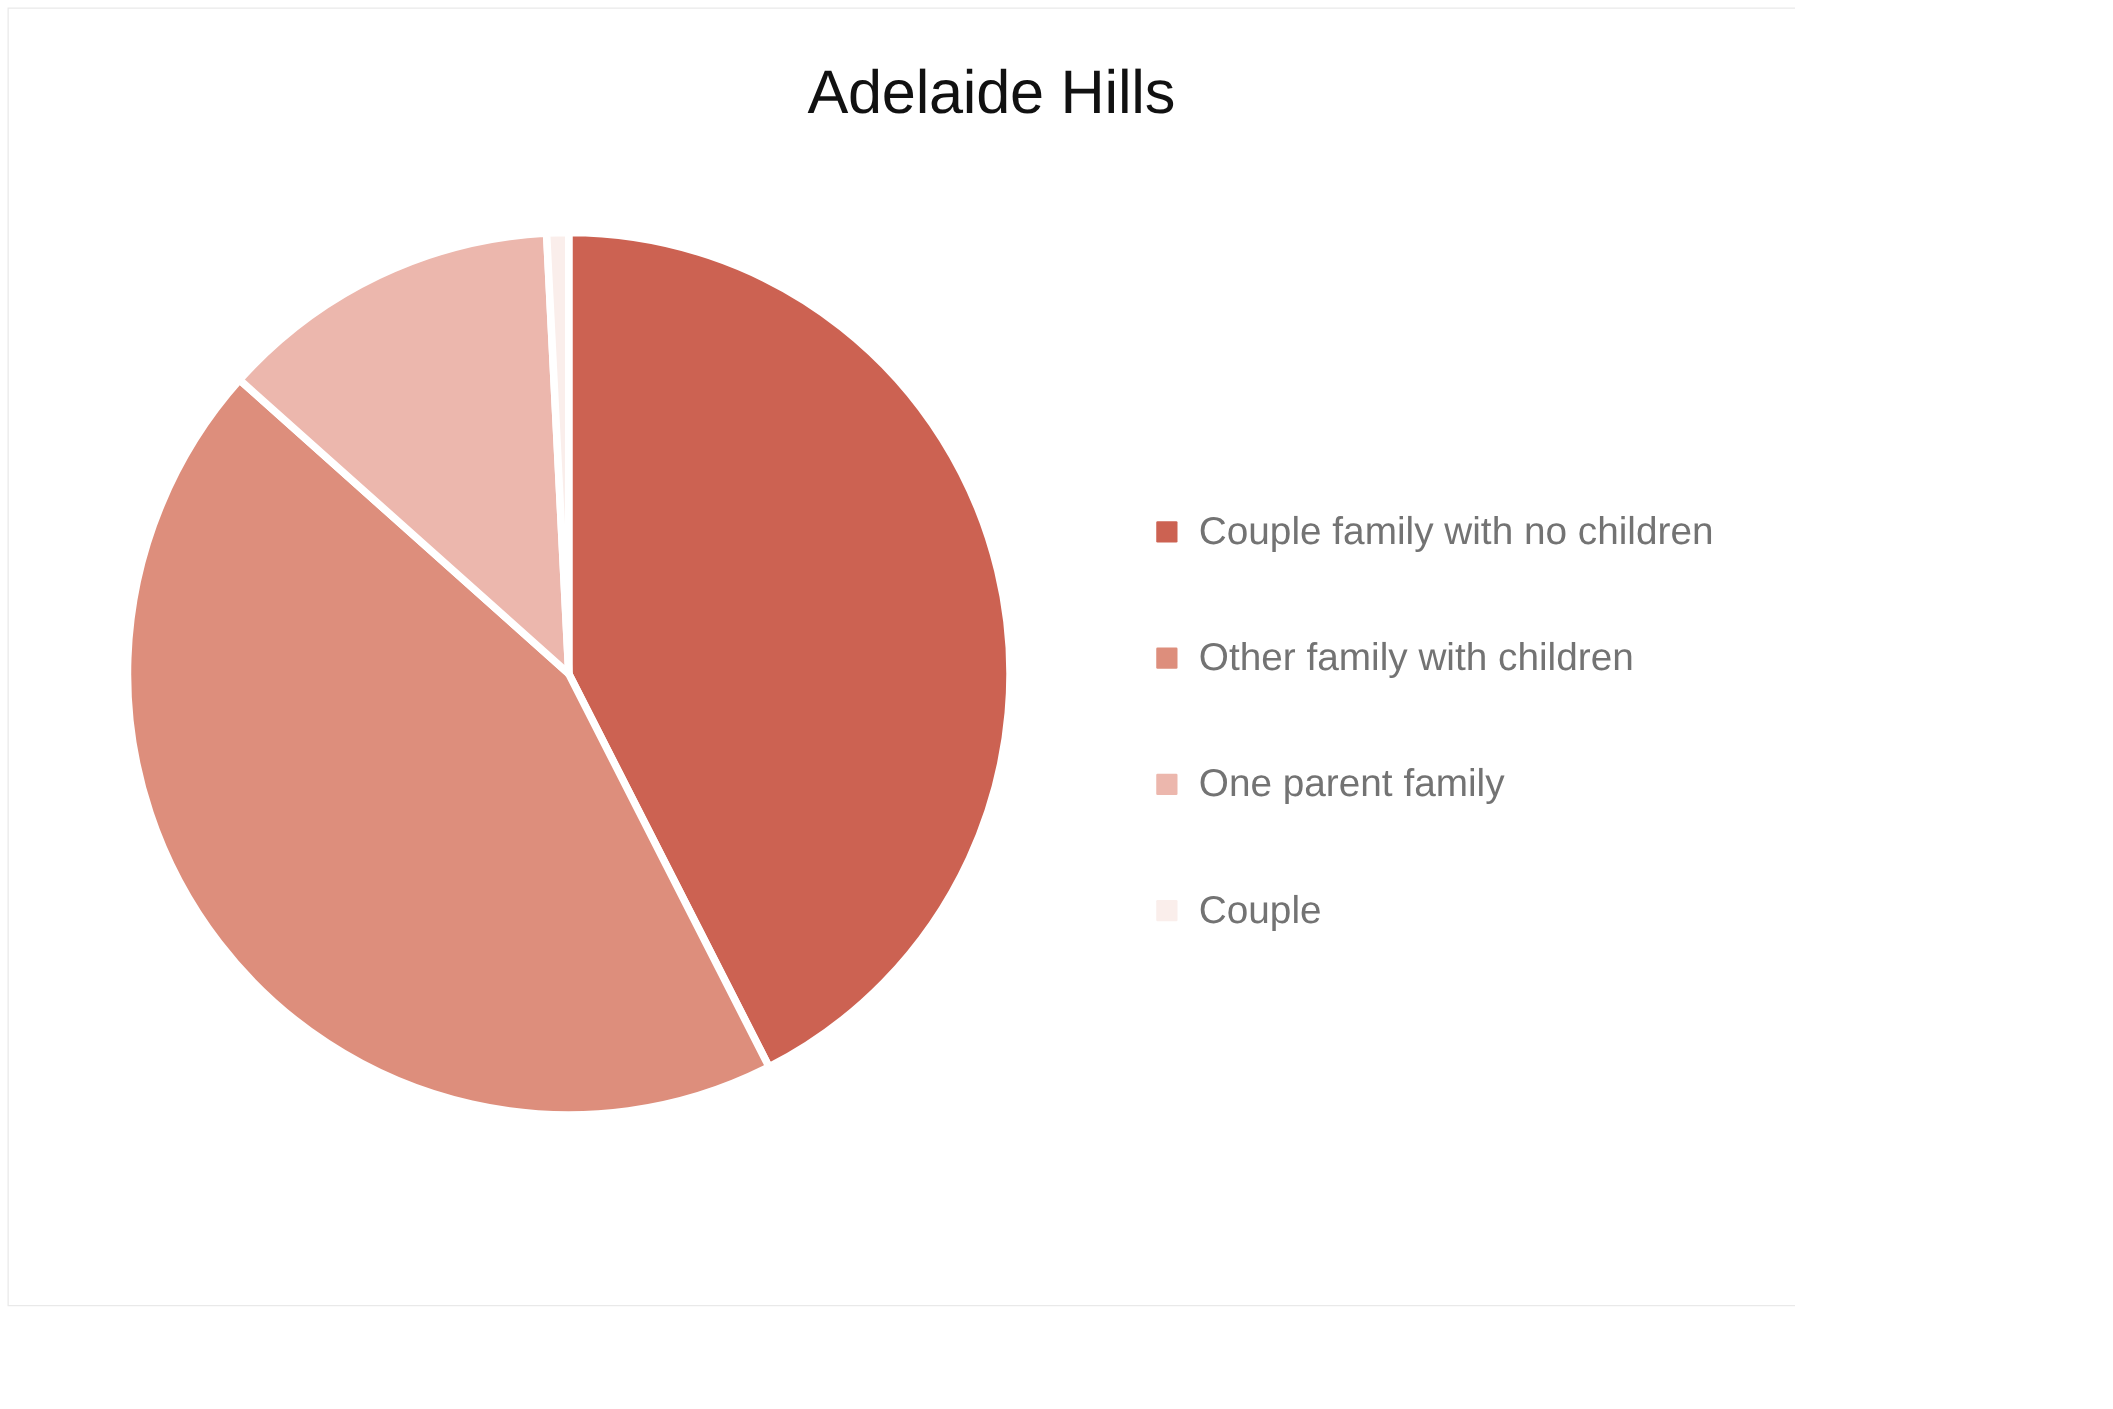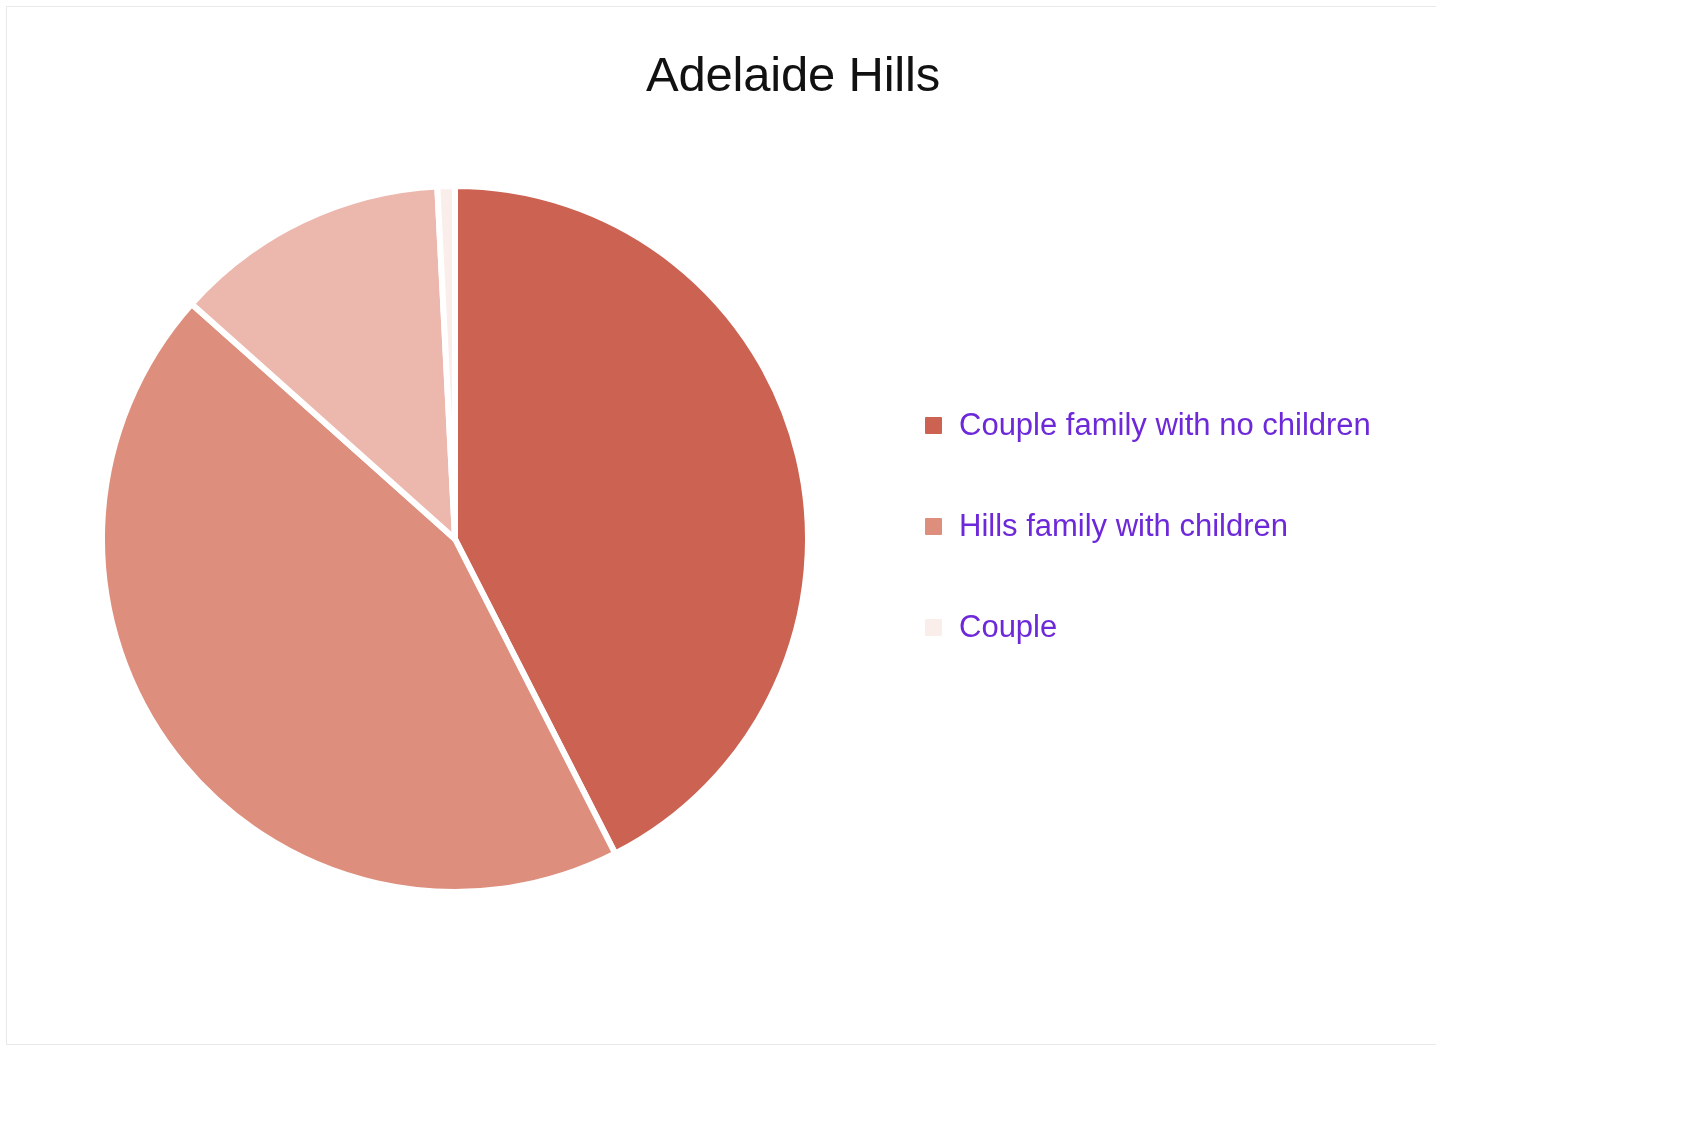--- a/index.html
+++ b/index.html
@@ -69,21 +69,21 @@
   }
   .legend-swatch {
     width: 17px;
     height: 17px;
     flex: 0 0 17px;
     margin-right: 17px;
     border-radius: 1px;
   }
   .legend-label {
     font-size: 31px;
-    color: #6d28d9;
+    color: #737373;
     white-space: nowrap;
     line-height: 1.1;
   }
 </style>
 </head>
 <body>
 
 <div id="page">
   <div id="chart-frame">
 
@@ -108,21 +108,25 @@
       </svg>
     </div>
 
     <div id="legend">
         <div class="legend-item">
           <span class="legend-swatch" style="background: rgb(204, 98, 82);"></span>
           <span class="legend-label">Couple family with no children</span>
         </div>
         <div class="legend-item">
           <span class="legend-swatch" style="background: rgb(221, 142, 124);"></span>
-          <span class="legend-label">Hills family with children</span>
+          <span class="legend-label">Other family with children</span>
+        </div>
+        <div class="legend-item">
+          <span class="legend-swatch" style="background: rgb(236, 183, 173);"></span>
+          <span class="legend-label">One parent family</span>
         </div>
         <div class="legend-item">
           <span class="legend-swatch" style="background: rgb(250, 238, 235);"></span>
           <span class="legend-label">Couple</span>
         </div>
       </div>
 
   </div>
 </div>
 

